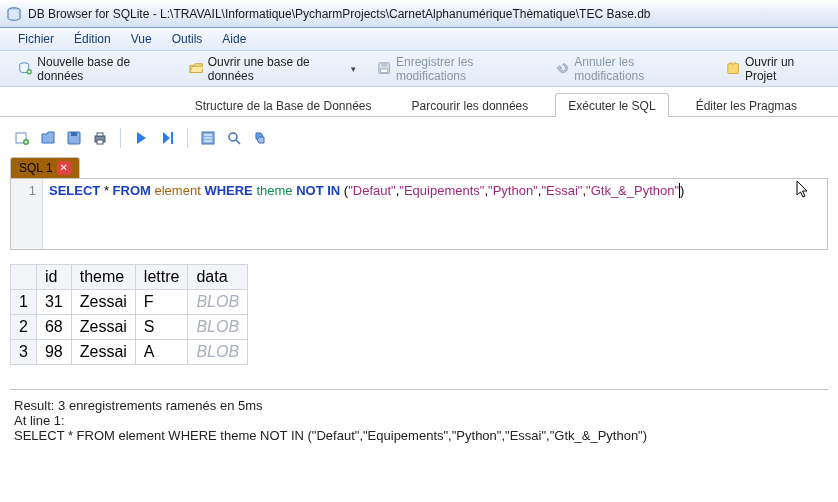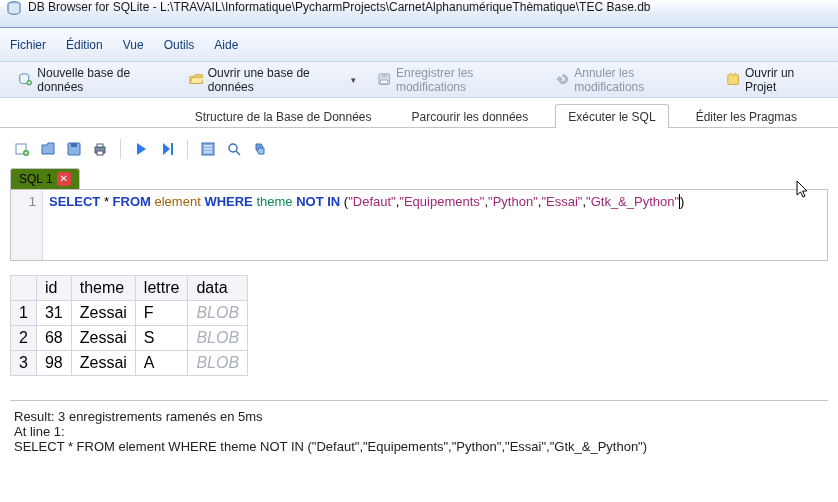--- a/index.html
+++ b/index.html
@@ -1,42 +1,42 @@
 <!DOCTYPE html>
 <html><head>
 <meta charset="utf-8">
 <style>
   * { box-sizing: border-box; margin: 0; padding: 0; font-family: "Segoe UI", Tahoma, sans-serif; }
   html, body { width: 838px; height: 502px; overflow: hidden; }
   body { background: #fff; font-size: 12px; user-select: none; }
 
-  .titlebar { height: 28px; background: linear-gradient(#fff,#eaf0fa 40%,#d6e2f3); display: flex; padding: 0 6px; border-bottom: 1px solid #7a99c8; }
+  .titlebar { height: 28px; background: linear-gradient(#fff,#eaf0fa 40%,#d6e2f3); display: flex; align-items: center; padding: 0 6px; border-bottom: 1px solid #7a99c8; }
   .titlebar .app-icon { width: 16px; height: 16px; margin-right: 6px; }
   .titlebar .title { font-size: 12px; color: #1a1a1a; white-space: nowrap; }
 
-  .menubar { height: 34px; background: linear-gradient(#f7faff,#e4ecf8); display: flex; align-items: center; padding: 2px 0; border-bottom: 1px solid #c5d3e8; }
+  .menubar { height: 23px; background: linear-gradient(#f7faff,#e4ecf8); display: flex; align-items: center; padding: 2px 8px; border-bottom: 1px solid #c5d3e8; }
   .menubar .menu { padding: 2px 10px; color: #153d7a; font-size: 12px; cursor: default; }
 
   .toolbar { height: 36px; background: linear-gradient(#f1f5fc,#e3ebf7); display: flex; align-items: center; padding: 0 10px; gap: 8px; border-bottom: 1px solid #c5d3e8; }
   .tb-btn { display: flex; align-items: center; gap: 5px; padding: 3px 7px; color: #222; border: 1px solid transparent; border-radius: 3px; cursor: pointer; }
   .tb-btn.drop { padding-right: 4px; }
   .tb-btn.disabled { color: #8a97aa; }
   .tb-btn .caret { font-size: 9px; color: #444; margin-left: 4px; }
   .ico { width: 16px; height: 16px; display: inline-block; }
 
   .tabstrip { height: 30px; display: flex; align-items: flex-end; gap: 14px; padding: 6px 28px 0 12px; border-bottom: 1px solid #c4c4c4; background: #fff; justify-content: flex-end; }
   .tab { padding: 5px 12px 4px 12px; font-size: 12px; border: 1px solid transparent; border-bottom: none; border-radius: 3px 3px 0 0; color: #333; position: relative; top: 1px; cursor: pointer; }
   .tab.active { border-color: #c4c4c4; background: #fff; }
 
   .sql-area { padding: 6px 10px; }
   .sql-toolbar { height: 30px; display: flex; align-items: center; gap: 10px; padding: 2px 4px; }
   .sql-toolbar .sep { width: 1px; height: 20px; background: #cbd6e6; margin: 0 2px; }
 
   .sql-tabs { margin-top: 4px; display: flex; align-items: center; }
-  .sql-tab { display: flex; align-items: center; gap: 4px; padding: 3px 8px; border: 1px solid #c4c4c4; border-bottom: none; border-radius: 3px 3px 0 0; background: #4d7c0f; font-size: 12px; }
+  .sql-tab { display: flex; align-items: center; gap: 4px; padding: 3px 8px; border: 1px solid #c4c4c4; border-bottom: none; border-radius: 3px 3px 0 0; background: #a16207; font-size: 12px; }
   .sql-tab .close { width: 14px; height: 14px; background: #d44; border-radius: 2px; display: flex; align-items: center; justify-content: center; color: #fff; font-size: 10px; line-height: 1; cursor: pointer; }
 
   .editor { border: 1px solid #c4c4c4; height: 72px; display: flex; font-family: Consolas, monospace; font-size: 13px; }
   .gutter { width: 32px; background: #f2f4f7; border-right: 1px solid #d9dee6; color: #888; text-align: right; padding: 4px 6px 0 0; }
   .code { flex: 1; padding: 4px 6px; white-space: pre; overflow: hidden; background: #fff; }
   .kw { color: #1a3fc3; font-weight: bold; }
   .tbl { color: #a16207; }
   .col { color: #0a8a52; }
   .str { color: #a0287a; }
   .caret-cursor { border-right: 1px solid #000; }

